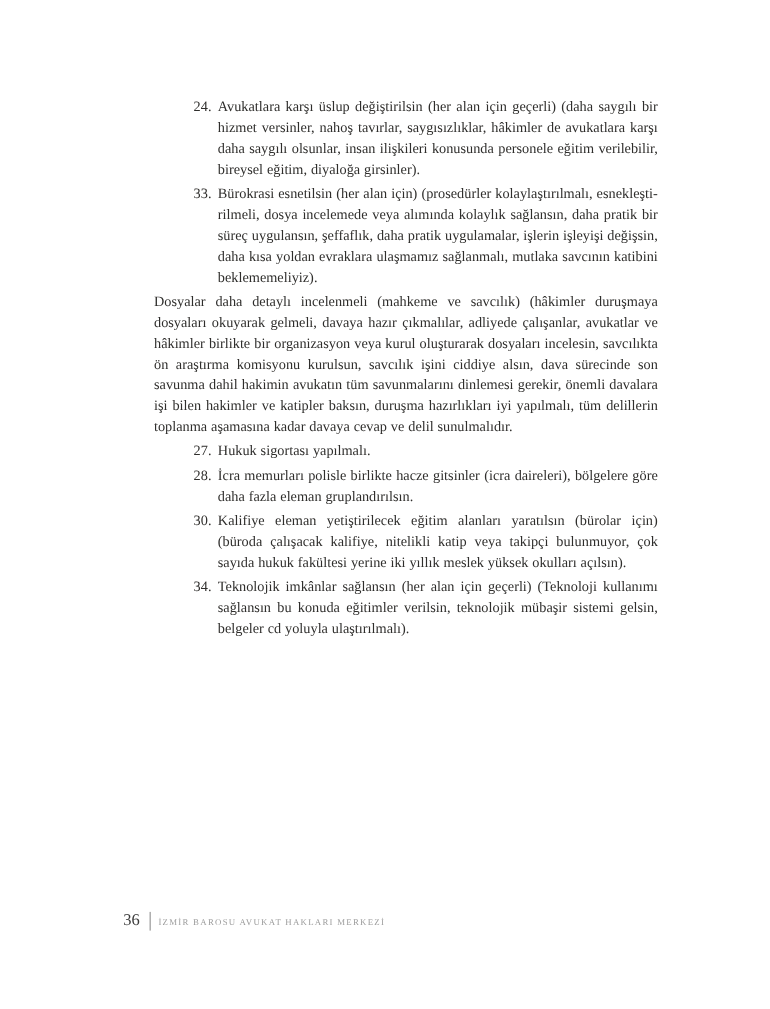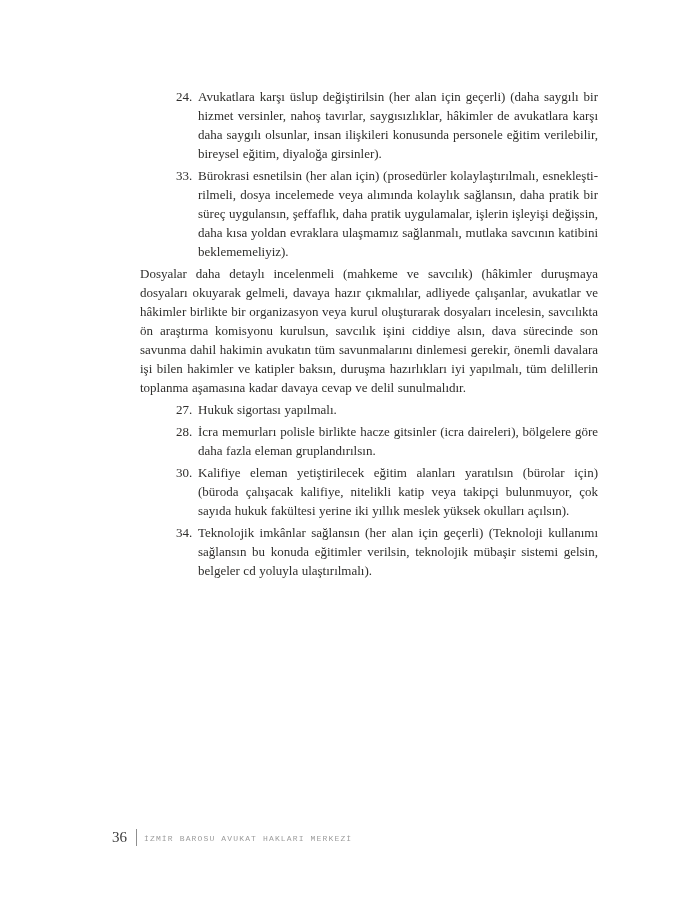--- a/index.html
+++ b/index.html
@@ -59,21 +59,21 @@
   .footer-sep {
     width: 1px;
     height: 17px;
     background: #8f8f8f;
     margin: 0 7px 0 9px;
   }
   .footer-label {
     font-size: 8px;
     letter-spacing: 1.15px;
     color: #9c9c9c;
-    font-family: Liberation Mono, monospace;
+    font-family: Liberation Serif, serif;
     padding-top: 2px;
     white-space: nowrap;
   }
 </style>
 </head>
 <body>
 
 <div class="page">
 
   <div class="doc-list">

